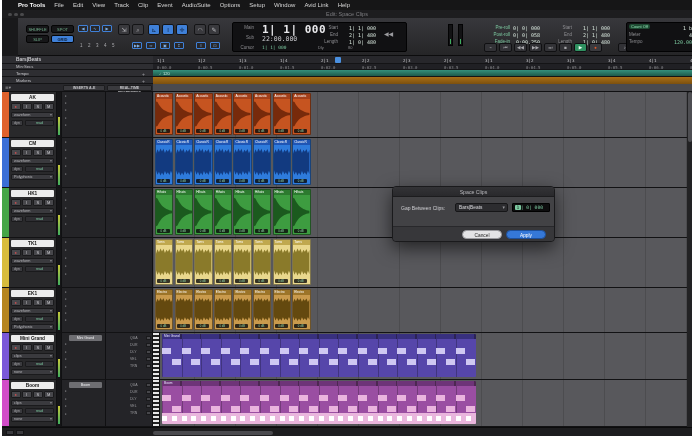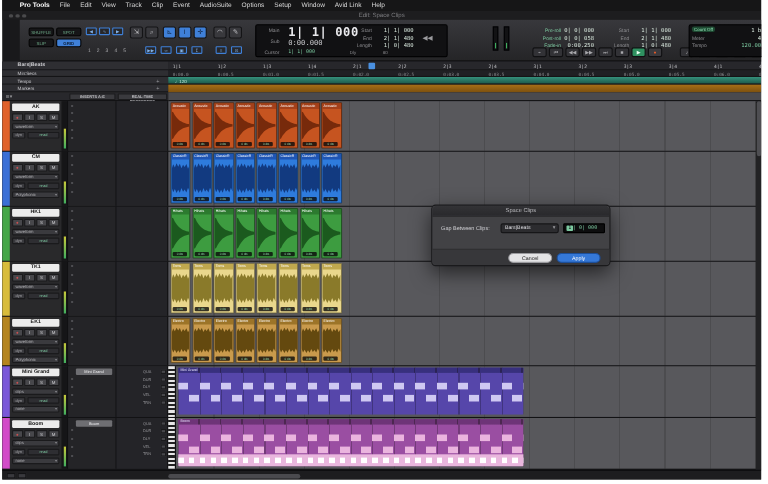--- a/index.html
+++ b/index.html
@@ -204,21 +204,21 @@
     <div class="bluebox" style="left:142px;top:24px">▣</div>
     <div class="bluebox" style="left:156px;top:24px">↧</div>
     <div class="bluebox" style="left:178px;top:24px">≡</div>
     <div class="bluebox" style="left:192px;top:24px">⊡</div>
 
     <div class="counterblock" style="left:214px;top:4px;width:175px;height:30px"></div>
     <div class="lcdlabel" style="left:214px;top:7px;width:22px">Main</div>
     <div class="lcdlabel" style="left:214px;top:17px;width:22px">Sub</div>
     <div class="lcdlabel" style="left:214px;top:27px;width:22px">Cursor</div>
     <div id="maincounter" style="left:244px;top:5px">1| 1| 000</div>
-    <div id="subcounter" style="left:244px;top:17px">0:00.000</div>
+    <div id="subcounter" style="left:244px;top:17px">22:00.000</div>
     <div id="cursorrow" style="left:244px;top:27px">1| 1| 000</div>
     <div id="cursormid" class="abs" style="left:300px;top:27px;font-size:4px;color:#8a8a8e">Dly</div>
     <div id="cursorright" class="abs" style="left:330px;top:27px;font-size:4px;color:#8a8a8e">80</div>
 
     <div class="lcdlabel" style="left:296px;top:7px">Start</div>
     <div class="lcdlabel" style="left:296px;top:14px">End</div>
     <div class="lcdlabel" style="left:296px;top:21px">Length</div>
     <div class="lcdval" style="left:324px;top:7px">1| 1| 000</div>
     <div class="lcdval" style="left:324px;top:14px">2| 1| 480</div>
     <div class="lcdval" style="left:324px;top:21px">1| 0| 480</div>

